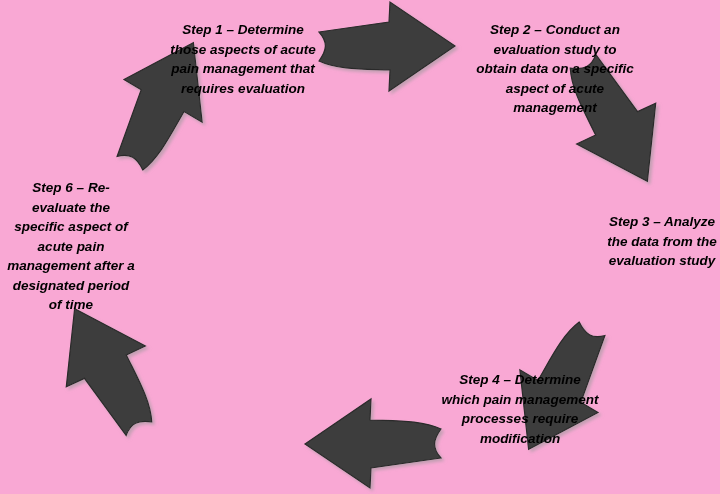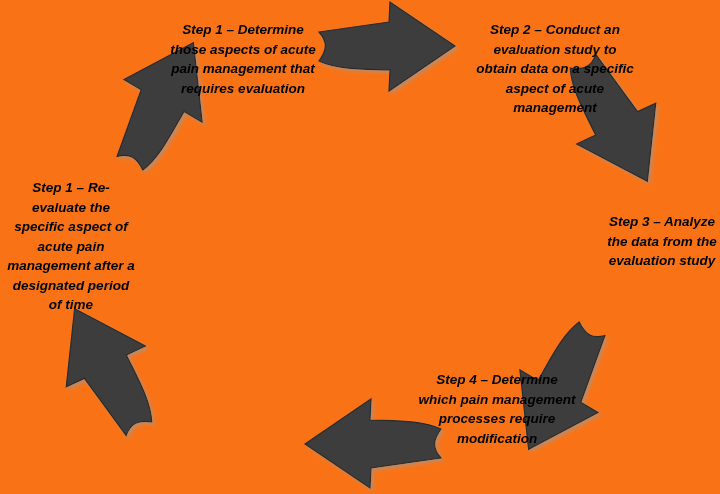--- a/index.html
+++ b/index.html
@@ -4,21 +4,21 @@
 <style>
   html, body {
     margin: 0;
     padding: 0;
     background: #ffffff;
   }
   #canvas {
     position: relative;
     width: 720px;
     height: 494px;
-    background: #f97316;
+    background: #f9a8d4;
     overflow: hidden;
     font-family: "Liberation Sans", sans-serif;
   }
   .step-text {
     position: absolute;
     font-family: "Liberation Sans", sans-serif;
     font-weight: bold;
     font-style: italic;
     font-size: 13.5px;
     line-height: 19.5px;
@@ -85,18 +85,18 @@
       <use href="#bentArrow" class="arrow-shape" transform="translate(130,162) rotate(298) translate(-4,-46)"></use>
     </g>
   </svg>
 
   <div class="step-text" style="left:163px; top:20px; width:160px;">Step 1 – Determine those aspects of acute pain management that requires evaluation</div>
 
   <div class="step-text" style="left:474px; top:20px; width:162px;">Step 2 – Conduct an evaluation study to obtain data on a specific aspect of acute management</div>
 
   <div class="step-text" style="left:592px; top:212px; width:124px;margin-left:8px;">Step 3 – Analyze the data from the evaluation study</div>
 
-  <div class="step-text" style="left:418px; top:370px; width:158px;">Step 4 – Determine which pain management processes require modification</div>
+  <div class="step-text" style="left:441px; top:370px; width:158px;">Step 4 – Determine which pain management processes require modification</div>
 
 
-  <div class="step-text" style="left:6px; top:178px; width:130px;">Step 1 – Re-evaluate the specific aspect of acute pain management after a designated period of time</div>
+  <div class="step-text" style="left:6px; top:178px; width:130px;">Step 6 – Re-evaluate the specific aspect of acute pain management after a designated period of time</div>
 
 </div>
 
 </body></html>

